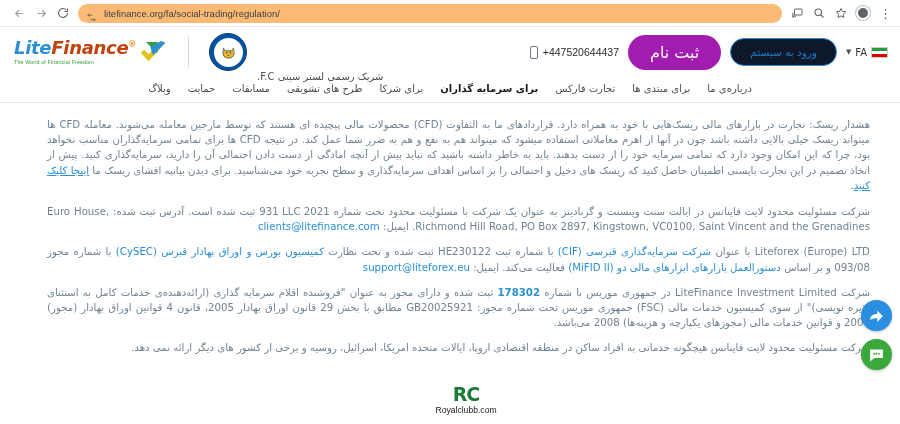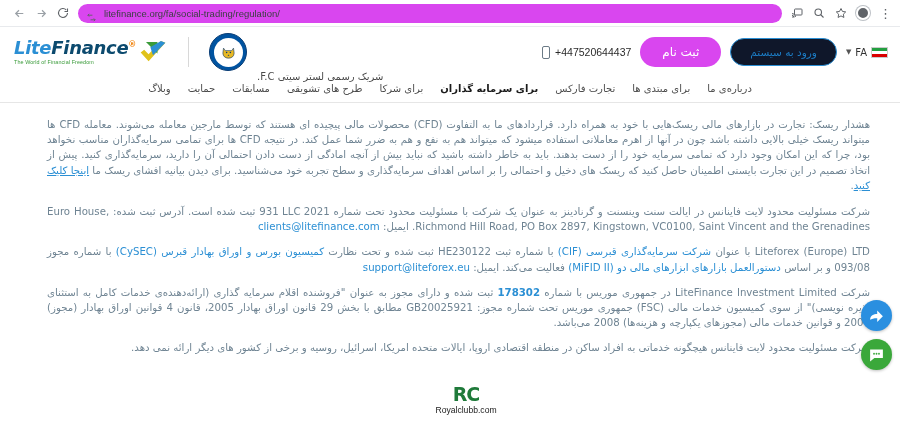--- a/index.html
+++ b/index.html
@@ -28,21 +28,21 @@
     display: flex; align-items: center; justify-content: center;
     color: #9aa0a6;
     font-size: 13px;
     flex: 0 0 auto;
   }
   .nav-btn.reload { font-size: 13px; color: #5f6368; }
   .omnibox {
     flex: 1 1 auto;
     height: 19px;
     margin: 0 6px 0 4px;
-    background: #d946ef;
+    background: #fdba74;
     border-radius: 11px;
     display: flex;
     align-items: center;
     padding: 0 8px;
     min-width: 0;
   }
   .omnibox .site-icon {
     width: 11px; height: 11px;
     margin-right: 7px;
     flex: 0 0 auto;
@@ -103,21 +103,21 @@
   .logo-text-block { display: flex; flex-direction: column; direction: ltr; }
   .logo-name {
     font-size: 18px;
     font-weight: bold;
     font-style: italic;
     line-height: 1;
     letter-spacing: -0.3px;
     font-family: "DejaVu Sans", sans-serif;
   }
   .logo-name .lite { color: #2b8fd4; }
-  .logo-name .fin { color: #0c4a6e; }
+  .logo-name .fin { color: #c2410c; }
   .logo-reg { color: #f07d00; font-size: 8px; vertical-align: super; }
   .logo-tag {
     font-size: 5.4px;
     color: #3a9b3a;
     letter-spacing: 0.1px;
     margin-top: 2px;
     font-family: "Liberation Sans", sans-serif;
   }
 
   .header-left { display: flex; align-items: center; gap: 9px; direction: rtl; }
@@ -136,26 +136,26 @@
   .btn-login {
     border: 1px solid #2b8fd4;
     color: #1c7cc4;
     background: #0f172a;
     border-radius: 18px;
     padding: 7px 19px;
     font-size: 10.5px;
     white-space: nowrap;
   }
   .btn-register {
-    background: #d946ef;
+    background: #a21caf;
     color: #ffffff;
     border: none;
     border-radius: 18px;
     padding: 8px 22px;
-    font-size: 12px;
+    font-size: 16px;
     white-space: nowrap;
   }
   .phone-wrap { display: flex; align-items: center; gap: 5px; direction: ltr; }
   .phone-icon {
     width: 8px; height: 13px;
     border: 1px solid #6b7a86;
     border-radius: 2px;
   }
   .phone-num { font-size: 10.5px; color: #2b2b2b; font-family: "Liberation Sans", sans-serif; }
 

